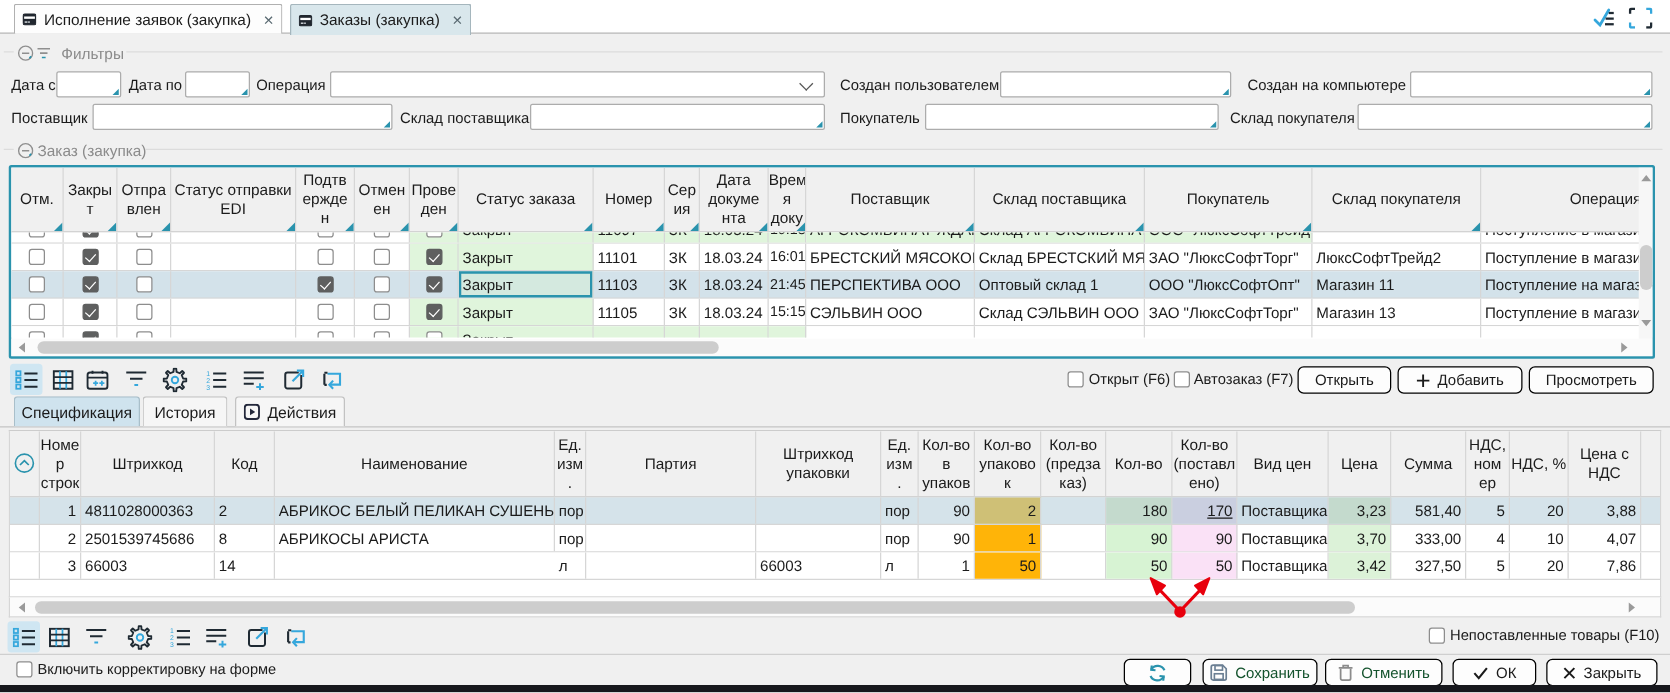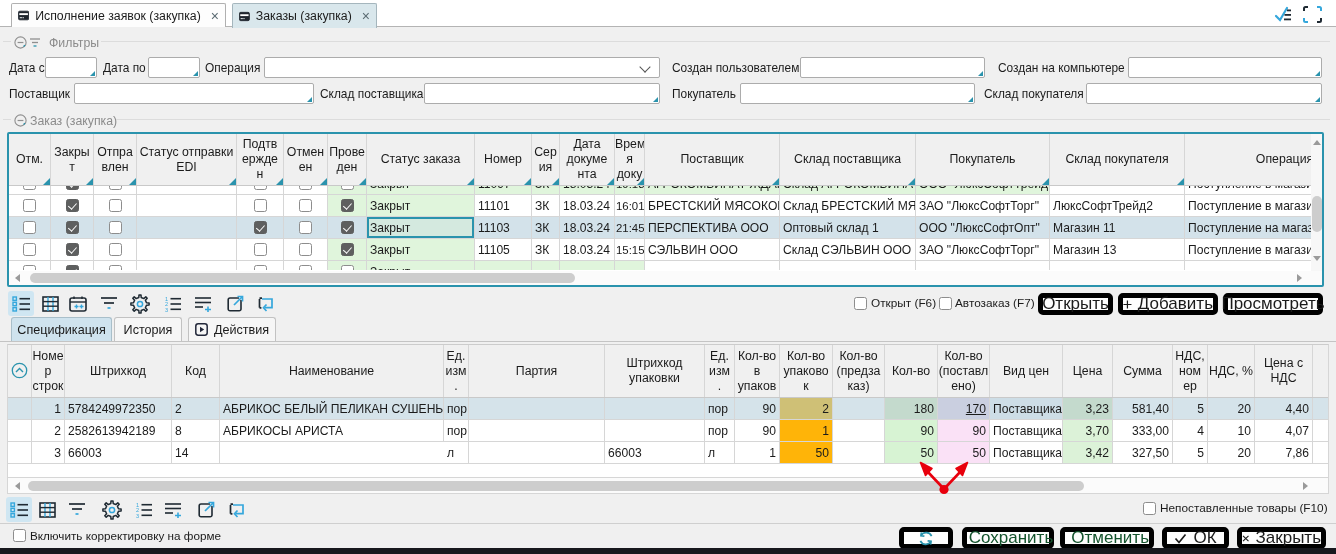--- a/index.html
+++ b/index.html
@@ -34,21 +34,21 @@
 .sbh{position:absolute;background:#cdcdcd;border-radius:5px;height:10px}
 .sbv{position:absolute;background:#cdcdcd;border-radius:5px;width:10px}
 .arr{position:absolute;width:0;height:0}
 
 .tbtn{position:absolute;width:26px;height:25px;display:flex;align-items:center;justify-content:center}
 .tbtn.sel{background:#cfe6f2;border-radius:3px}
 
 .tab2{position:absolute;height:24px;border:1px solid #c2c2c2;border-bottom:none;border-radius:3px 3px 0 0;background:#f6f6f6;display:flex;align-items:center;justify-content:center;font-size:12.6px;gap:6px}
 .tab2.act{background:#cfe3ee;border-color:#a9bfca}
 
-.btn{position:absolute;height:22px;background:#fdfdfd;border:5px solid #000000;border-radius:5px;font-size:17px;display:flex;align-items:center;justify-content:center;gap:6px;color:#1b1b1b}
+.btn{position:absolute;height:22px;background:#fdfdfd;border:1px solid #000000;border-radius:5px;font-size:12px;display:flex;align-items:center;justify-content:center;gap:6px;color:#1b1b1b}
 .btn.dis{color:#14532d}
 .ckrow{position:absolute;display:flex;align-items:center;gap:4px;font-size:11.8px;white-space:nowrap}
 svg{display:block}
 
 </style></head><body>
 <div id="app">
 <div id="strip"></div>
 <div class="tab" style="left:11px;width:215px">
       <svg width="13" height="11" viewBox="0 0 13 11">
         <rect x="0.5" y="0.5" width="12" height="10" rx="1.6" fill="#20262e" stroke="#20262e"></rect>
@@ -566,44 +566,44 @@
           <div class="ht"></div>
         </div>
 <svg class="abs" style="left:3px;top:17px" width="17" height="17" viewBox="0 0 17 17">
 <circle cx="8.5" cy="8.5" r="7.2" fill="none" stroke="#2a93ad" stroke-width="1.3"></circle>
 <path d="M5 10 L8.5 6.5 L12 10" fill="none" stroke="#2a93ad" stroke-width="1.4"></path>
         </svg>
 </div>
 <div class="row" style="top:53px;background:#d5e3ea">
 <div class="cell" style="left:0px;width:24px;"></div>
 <div class="cell r" style="left:24px;width:33px;">1</div>
-<div class="cell" style="left:57px;width:107px;">5784249972350</div>
+<div class="cell" style="left:57px;width:107px;">4811028000363</div>
 <div class="cell" style="left:164px;width:48px;">2</div>
 <div class="cell" style="left:212px;width:224px;">АБРИКОС БЕЛЫЙ ПЕЛИКАН СУШЕНЫЙ</div>
 <div class="cell" style="left:436px;width:25px;">пор</div>
 <div class="cell" style="left:461px;width:136px;"></div>
 <div class="cell" style="left:597px;width:100px;"></div>
 <div class="cell" style="left:697px;width:30px;">пор</div>
 <div class="cell r" style="left:727px;width:45px;">90</div>
 <div class="cell r" style="left:772px;width:53px;background:#cfc076;">2</div>
 <div class="cell r" style="left:825px;width:52px;background:#d5e3ea;"></div>
 <div class="cell r" style="left:877px;width:53px;background:#c4dacd;">180</div>
 <div class="cell r" style="left:930px;width:52px;background:#cacfe0;text-decoration:underline;">170</div>
 <div class="cell" style="left:982px;width:73px;background:#cddde6;">Поставщика</div>
 <div class="cell r" style="left:1055px;width:50px;background:#c4dacd;">3,23</div>
 <div class="cell r" style="left:1105px;width:60px;">581,40</div>
 <div class="cell r" style="left:1165px;width:35px;">5</div>
 <div class="cell r" style="left:1200px;width:47px;">20</div>
-<div class="cell r" style="left:1247px;width:58px;">4,40</div>
+<div class="cell r" style="left:1247px;width:58px;">3,88</div>
 <div class="cell" style="left:1305px;width:16px;"></div>
 </div>
 <div class="row" style="top:75px;background:#fff">
 <div class="cell" style="left:0px;width:24px;"></div>
 <div class="cell r" style="left:24px;width:33px;">2</div>
-<div class="cell" style="left:57px;width:107px;">2582613942189</div>
+<div class="cell" style="left:57px;width:107px;">2501539745686</div>
 <div class="cell" style="left:164px;width:48px;">8</div>
 <div class="cell" style="left:212px;width:224px;">АБРИКОСЫ АРИСТА</div>
 <div class="cell" style="left:436px;width:25px;">пор</div>
 <div class="cell" style="left:461px;width:136px;"></div>
 <div class="cell" style="left:597px;width:100px;"></div>
 <div class="cell" style="left:697px;width:30px;">пор</div>
 <div class="cell r" style="left:727px;width:45px;">90</div>
 <div class="cell r" style="left:772px;width:53px;background:#ffb408;">1</div>
 <div class="cell r" style="left:825px;width:52px;"></div>
 <div class="cell r" style="left:877px;width:53px;background:#d7f3d3;">90</div>

